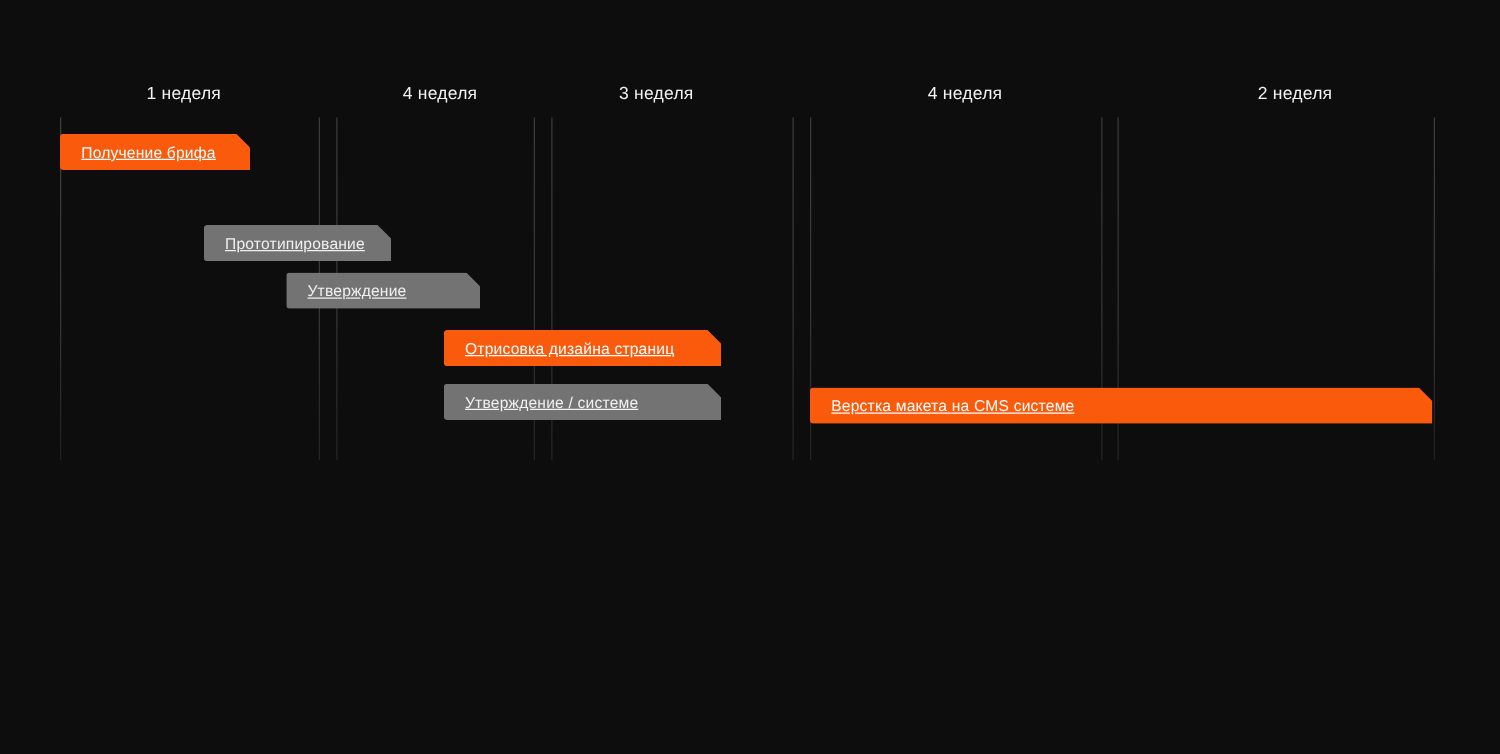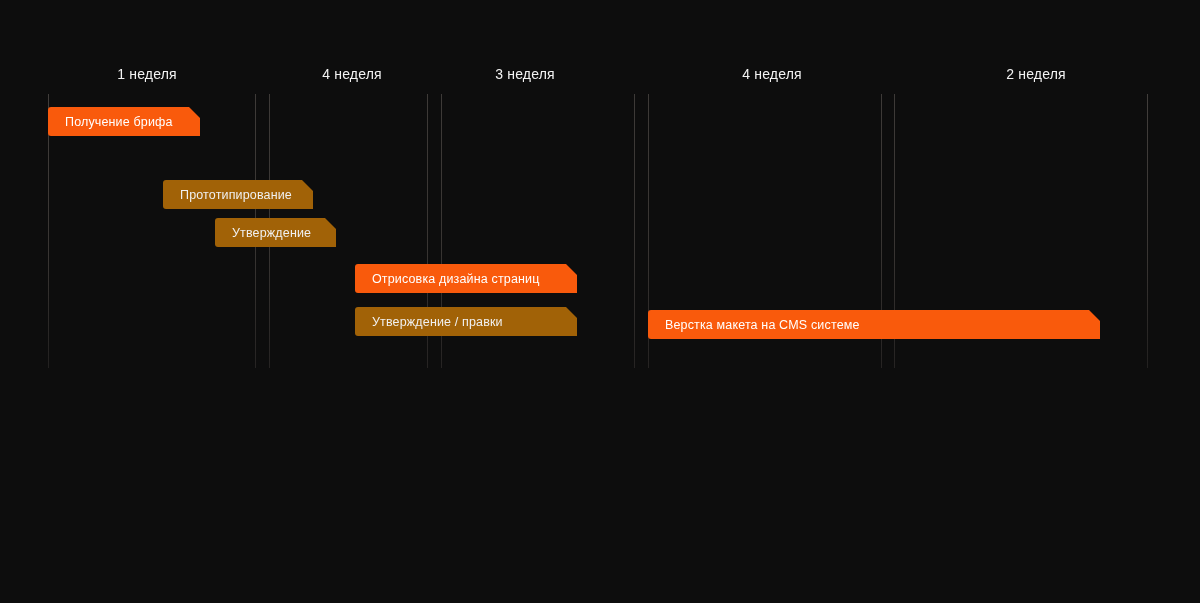--- a/index.html
+++ b/index.html
@@ -27,24 +27,24 @@
   }
   .gridline.solo { background:linear-gradient(to bottom,#4a4643 0%,#403c39 60%,#262423 100%); }
 
   
   .bar {
     position:absolute; height:29px; display:flex; align-items:center;
     padding-left:17px; font-size:12.5px; letter-spacing:.15px;
     color:#fff; white-space:nowrap;
     border-radius:3px 0 0 3px;
   }
-  .bar.grey   { background:#a16207; color:#f0f0f0; }
+  .bar.grey   { background:#737373; color:#f0f0f0; }
   .bar.orange { background:#f95a0c; color:#ffffff; }
   
-  .bar { clip-path: polygon(0 0, calc(100% - 11px) 0, 100% 11px, 100% 100%, 0 100%); }
+  .bar { clip-path: polygon(0 0, calc(100% - 11px) 0, 100% 11px, 100% 100%, 0 100%); text-decoration: underline; }
 
   
   #footer { position:absolute; left:0; top:400px; width:1200px; height:203px; }
 </style>
 </head>
 <body>
 
 <div id="timeline">
 
   <div id="week-labels">
@@ -67,27 +67,27 @@
     <div class="gridline" style="left:894px"></div>
     <div class="gridline solo" style="left:1147px"></div>
   </div>
 
   <div id="bars">
 
     <div class="bar orange" style="left:48px;  top:107px; width:152px;">Получение брифа</div>
 
     <div class="bar grey" style="left:163px; top:180px; width:150px;">Прототипирование</div>
 
-    <div class="bar grey" style="left:215px; top:218px; width:121px;">Утверждение</div>
+    <div class="bar grey" style="left:229px; top:218px; width:155px;">Утверждение</div>
 
     <div class="bar orange" style="left:355px; top:264px; width:222px;text-align:right;">Отрисовка дизайна страниц</div>
 
-    <div class="bar grey" style="left:355px; top:307px; width:222px;">Утверждение / правки</div>
+    <div class="bar grey" style="left:355px; top:307px; width:222px;">Утверждение / системе</div>
 
-    <div class="bar orange" style="left:648px; top:310px; width:452px;">Верстка макета на CMS системе</div>
+    <div class="bar orange" style="left:648px; top:310px; width:498px;">Верстка макета на CMS системе</div>
 
   </div>
 </div>
 
 <div id="footer">
 
   
 
   
 

